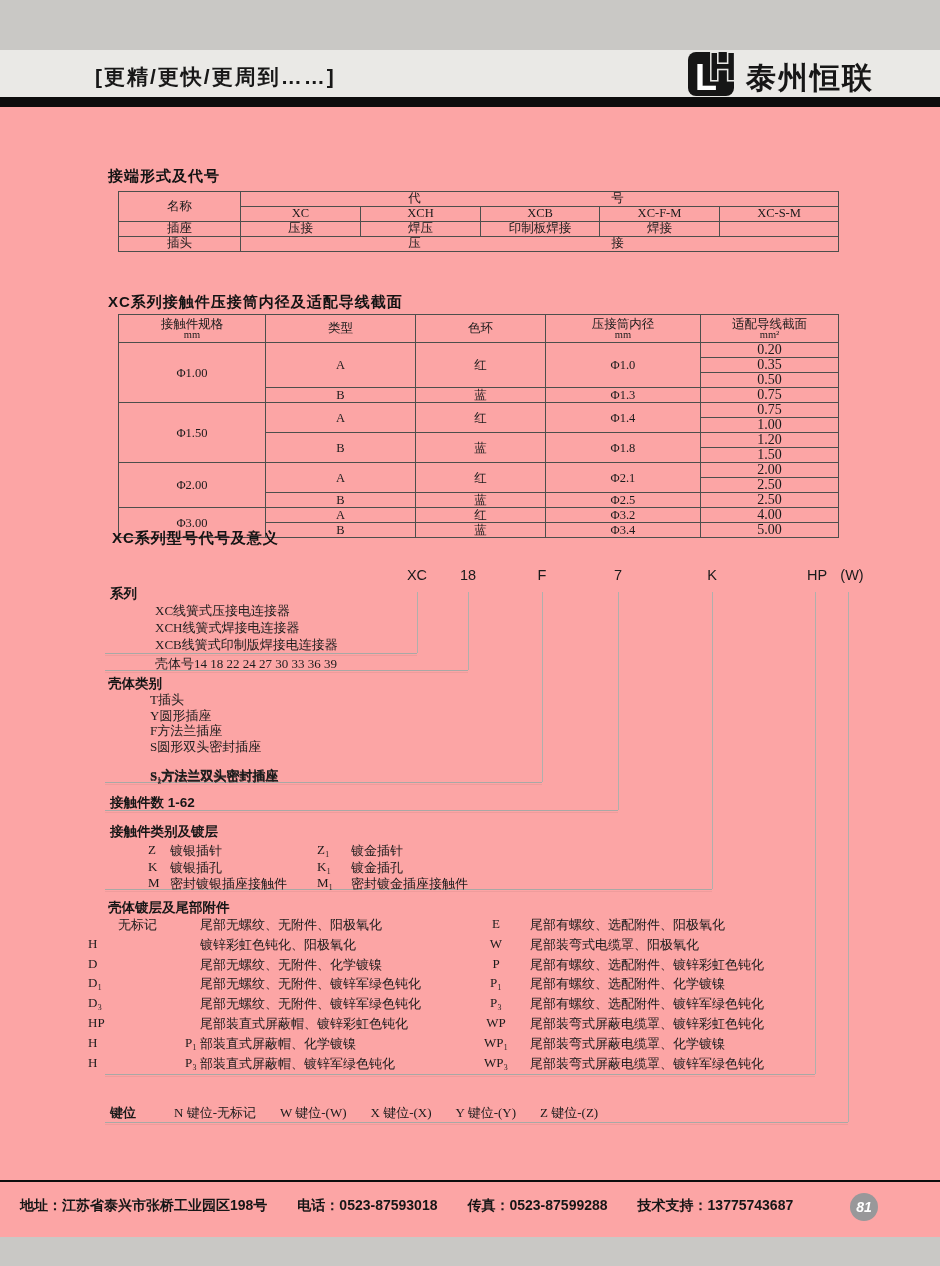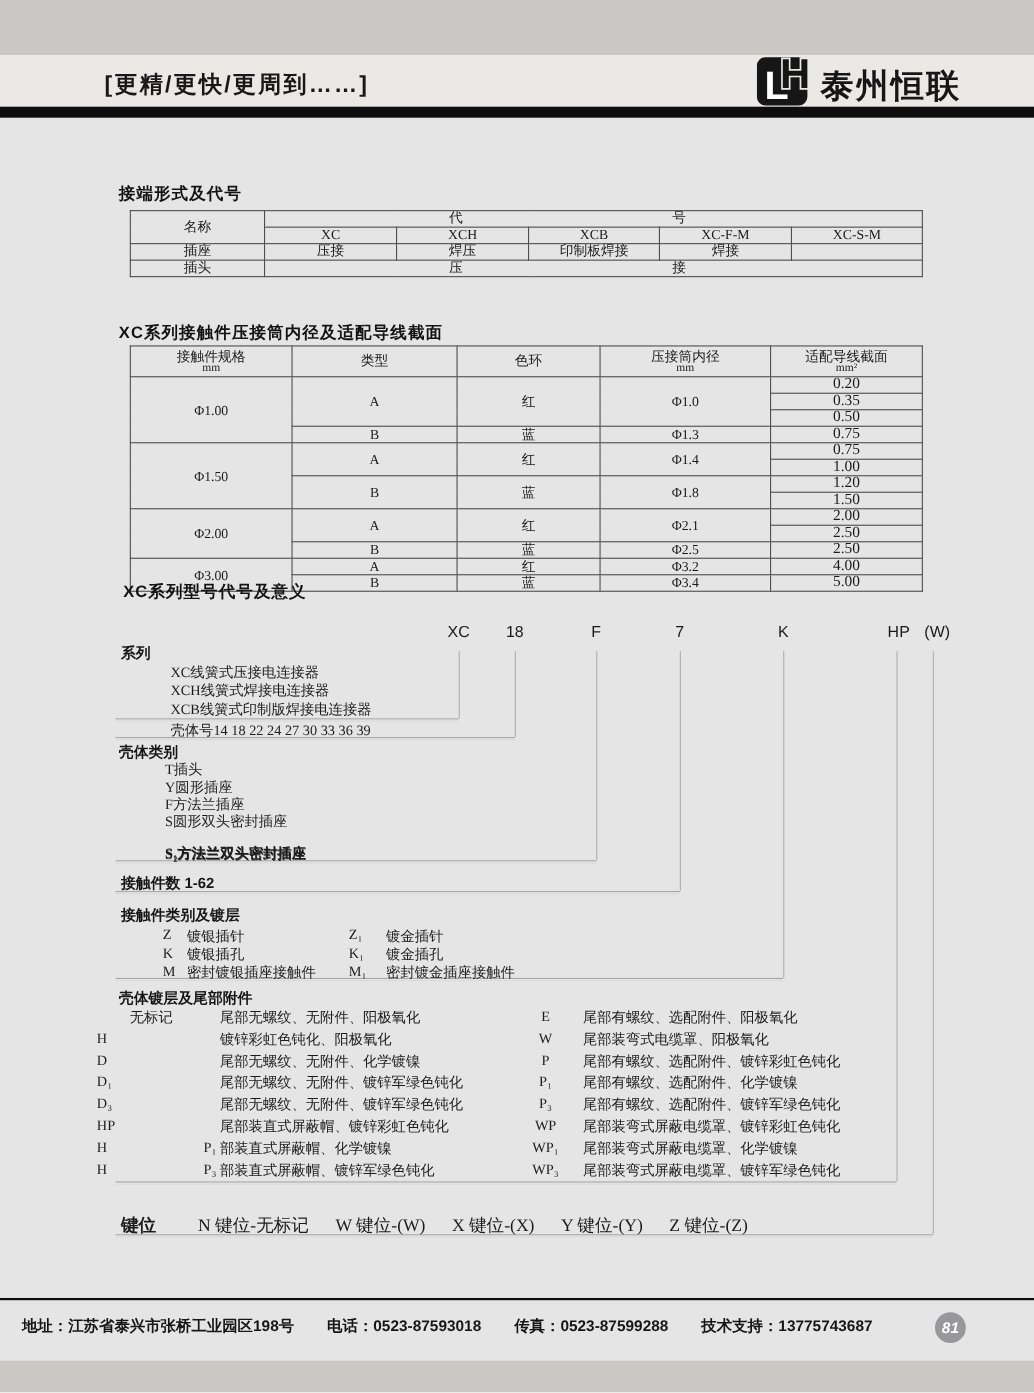--- a/index.html
+++ b/index.html
@@ -1,16 +1,16 @@
 <!DOCTYPE html>
 <html><head>
 <meta charset="utf-8">
 <style>
   html,body{margin:0;padding:0;background:#fdfdfb;}
-  .page{position:relative;width:940px;height:1266px;overflow:hidden;background:#e5e5e5;
+  .page{position:relative;width:940px;height:1266px;overflow:hidden;background:#fca5a5;
         font-family:"Liberation Serif","DejaVu Serif",serif;color:#1b1b1b;}
   
   .top-strip{position:absolute;left:0;top:0;width:940px;height:50px;background:#c9c8c5;}
   .head-band{position:absolute;left:0;top:50px;width:940px;height:48px;background:#eae9e6;}
   .slogan{position:absolute;left:95px;top:63px;font-family:"Liberation Sans","DejaVu Sans",sans-serif;
           font-weight:bold;font-size:21px;letter-spacing:2px;color:#181818;}
   .logo-wrap{position:absolute;left:688px;top:40px;}
   .black-bar{position:absolute;left:0;top:97px;width:940px;height:10px;background:#0d0d0d;}
   
   .sec-title{position:absolute;font-family:"Liberation Sans","DejaVu Sans",sans-serif;
@@ -44,21 +44,21 @@
   .ctrow .cc2{width:34px;}
   .plate-rows{position:absolute;left:0;top:361px;width:850px;}
   .prow{position:relative;height:19.8px;font-size:13px;white-space:nowrap;}
   .prow span{position:absolute;top:0;}
   .pc1{left:88px;}
   .prow:first-child .pc1{left:118px;}
   .pc2{left:185px;}
   .pd1{left:200px;}
   .prc{left:470px;width:52px;text-align:center;}
   .prd{left:530px;}
-  .keyrow{position:absolute;left:110px;top:549px;display:flex;gap:24px;font-size:16px;white-space:nowrap;}
+  .keyrow{position:absolute;left:110px;top:549px;display:flex;gap:24px;font-size:13px;white-space:nowrap;}
   .keyrow .klabel{font-family:"Liberation Sans","DejaVu Sans",sans-serif;font-weight:600;margin-right:14px;}
   
   .foot-rule{position:absolute;left:0;top:1180px;width:940px;height:2px;background:#0d0d0d;}
   .footer{position:absolute;left:20px;top:1197px;display:flex;gap:30px;
           font-family:"Liberation Sans","DejaVu Sans",sans-serif;font-weight:bold;font-size:14px;color:#161616;white-space:nowrap;}
   .page-badge{position:absolute;left:850px;top:1193px;width:28px;height:28px;border-radius:50%;
               background:#98989a;color:#fff;display:flex;align-items:center;justify-content:center;
               font-family:"Liberation Sans","DejaVu Sans",sans-serif;font-size:14px;font-weight:bold;font-style:italic;}
   .bottom-strip{position:absolute;left:0;top:1237px;width:940px;height:29px;background:#c9c8c5;}
 </style>

